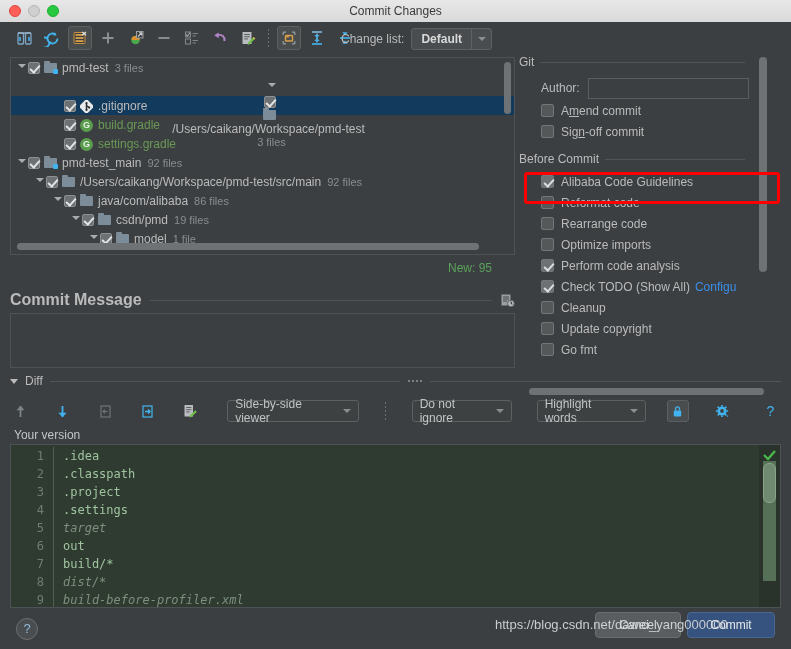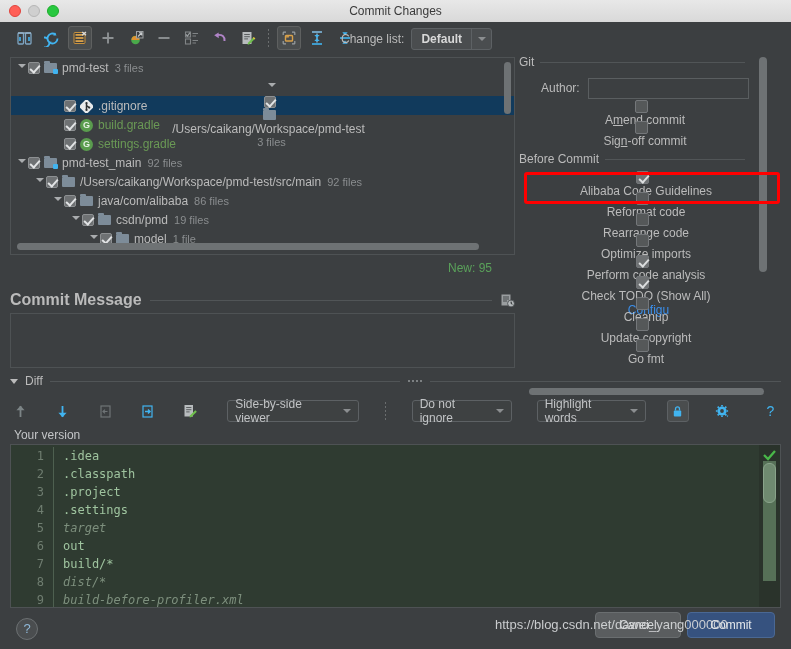--- a/index.html
+++ b/index.html
@@ -122,21 +122,21 @@
 
   
   .git-panel {
     position:absolute; left:519px; top:30px; width:248px; height:345px;
     overflow:hidden;
     margin-top:24px;
   }
   .sec-head { display:flex; align-items:center; gap:6px; height:16px; }
   .sec-title { font-size:12px; color:#bbbbbb; white-space:nowrap; }
   .sec-rule { flex:1; height:1px; background:#515557; }
-  .g-row { display:flex; align-items:center; height:21px; font-size:12px; color:#bbbbbb;flex-direction:column; }
+  .g-row { display:flex; align-items:center; height:21px; font-size:12px; color:#bbbbbb; }
   .gcbx {
     width:13px; height:13px; flex:0 0 auto; margin-right:7px;
     border:1px solid #74777a; border-radius:2px; background:#555859; position:relative;
   }
   .gcbx.on { background:#6e7173; }
   .gcbx.on::after {
     content:""; position:absolute; left:3.5px; top:0.5px; width:4px; height:8px;
     border:solid #dcdedf; border-width:0 2px 2px 0; transform:rotate(42deg);
   }
   .u { text-decoration:underline; }

